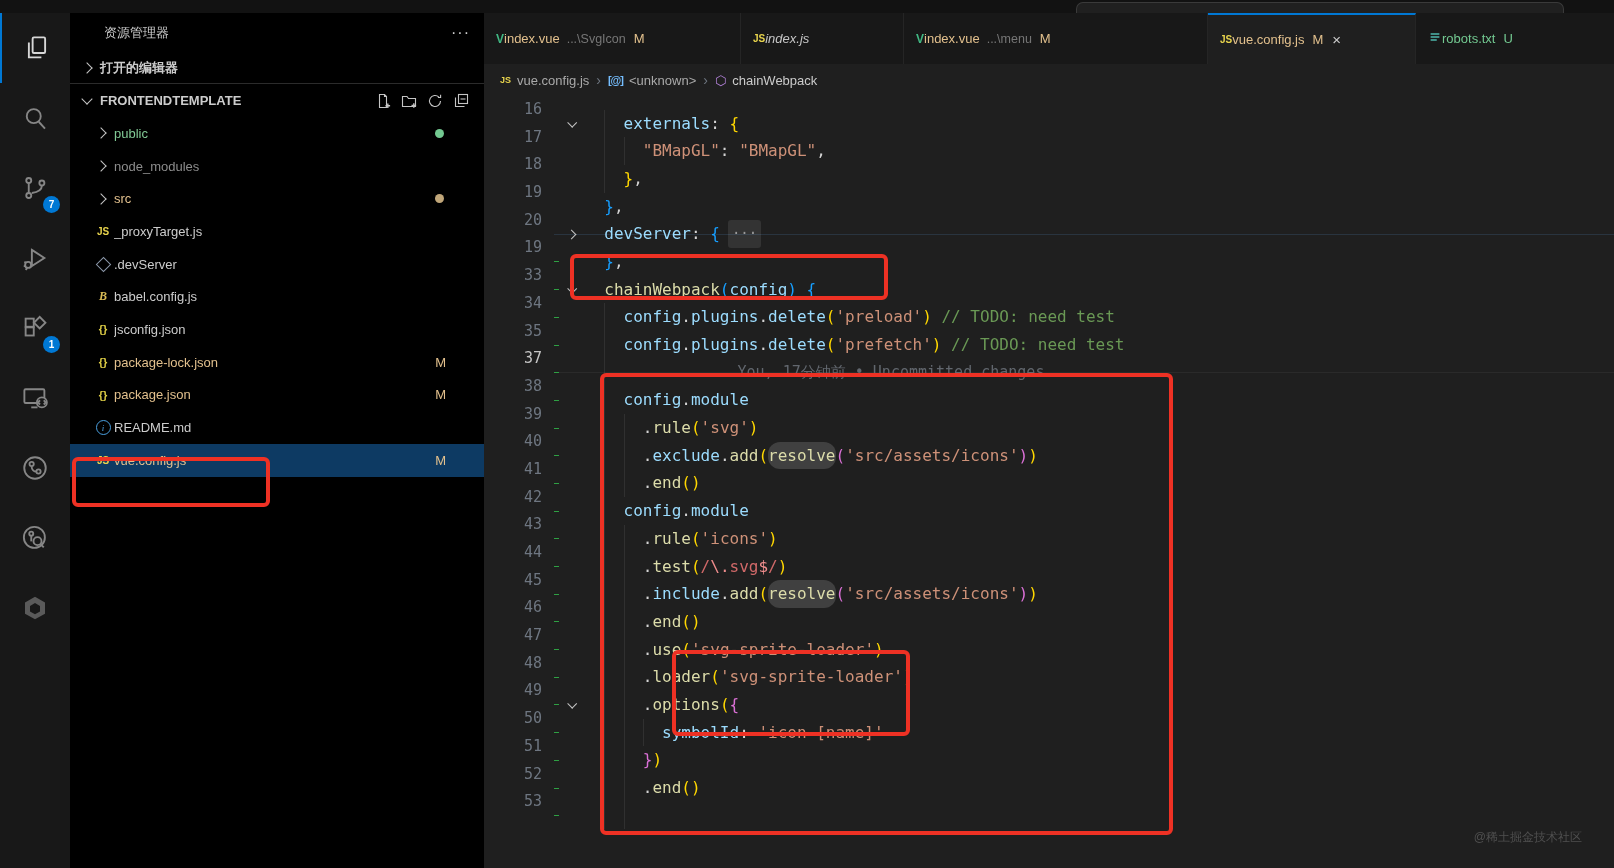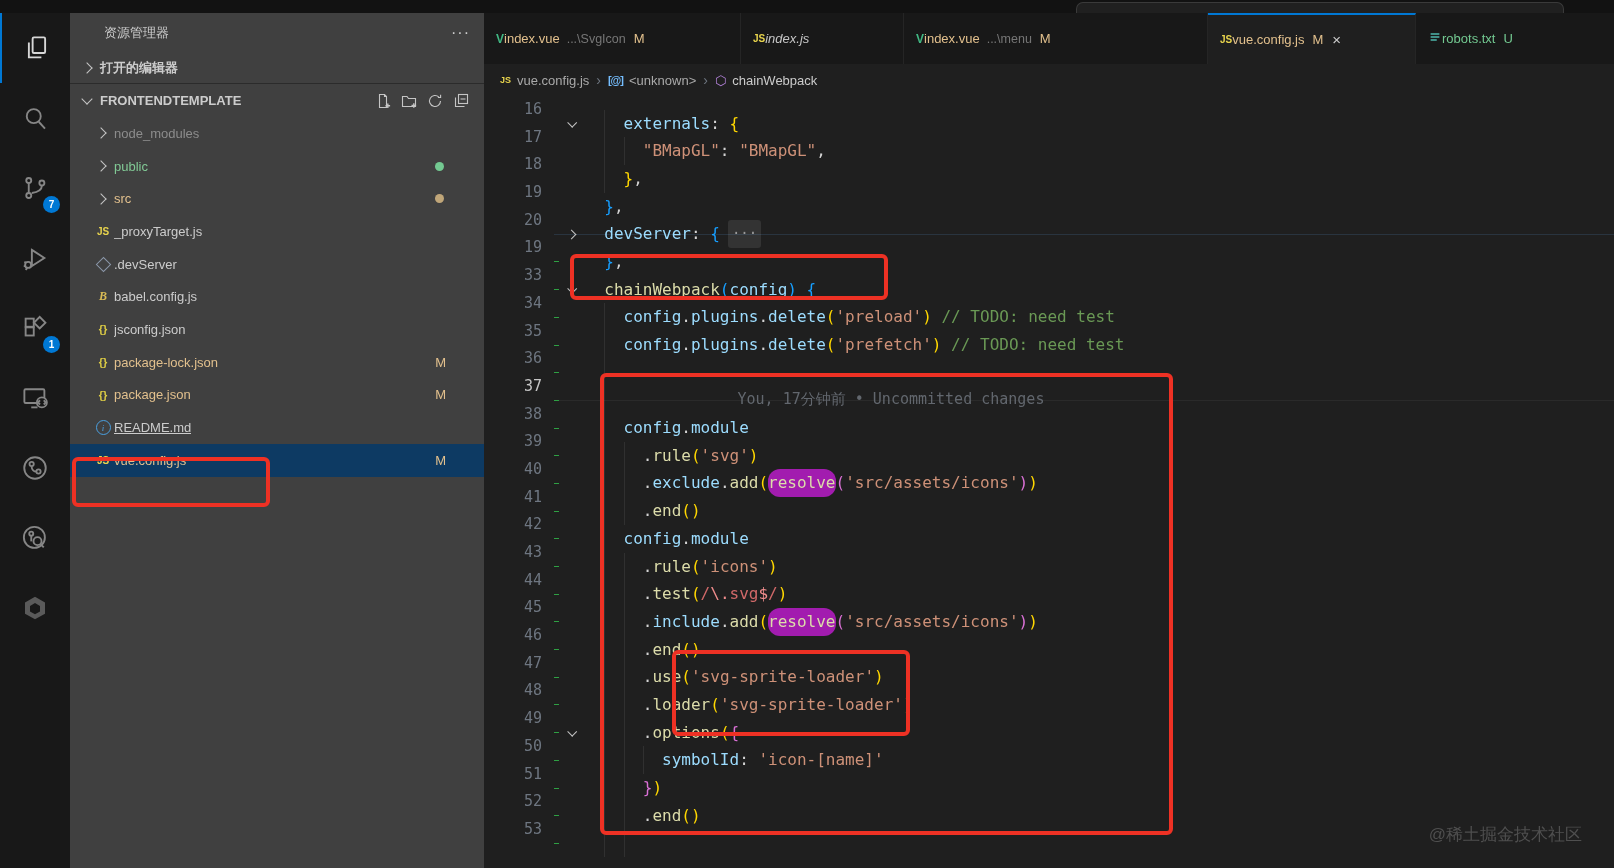--- a/index.html
+++ b/index.html
@@ -11,21 +11,21 @@
   .command-center{position:absolute;left:1076px;top:2px;width:486px;height:11px;background:#1ffffff;background:#202020;border:1px solid #3a3a3a;border-bottom:none;border-radius:7px 7px 0 0;}
 
   
   .activity-bar{position:absolute;left:0;top:13px;width:70px;height:855px;background:#181818;border-right:1px solid #2b2b2b;}
   .act-item{position:relative;width:70px;height:70px;display:flex;align-items:center;justify-content:center;color:#868686;}
   .act-item.active{color:#d7d7d7;border-left:2px solid #0078d4;}
   .act-item svg{width:30px;height:30px;stroke:currentColor;fill:none;stroke-width:1.5;}
   .act-badge{position:absolute;right:10px;bottom:10px;min-width:17px;height:17px;border-radius:9px;background:#0078d4;color:#fff;font-size:10px;font-weight:bold;display:flex;align-items:center;justify-content:center;}
 
   
-  .sidebar{position:absolute;left:70px;top:13px;width:414px;height:855px;background:#404040;border-right:1px solid #2b2b2b;color:#cccccc;font-size:13px;}
+  .sidebar{position:absolute;left:70px;top:13px;width:414px;height:855px;background:#000000;border-right:1px solid #2b2b2b;color:#cccccc;font-size:13px;}
   .side-title{display:flex;align-items:center;height:40px;padding:0 14px 0 34px;color:#cccccc;}
   .side-title .grow{flex:1;}
   .more-dots{font-size:16px;letter-spacing:1px;color:#cccccc;cursor:pointer;}
   .sec-row{display:flex;align-items:center;height:30px;padding-left:8px;font-weight:bold;}
   .divider{height:1px;background:#2b2b2b;}
   .proj-row{display:flex;align-items:center;height:33px;padding-left:8px;font-weight:bold;}
   .proj-row .grow{flex:1;}
   .tool-ic{width:26px;height:22px;display:flex;align-items:center;justify-content:center;color:#c5c5c5;cursor:pointer;}
   .tool-ic svg{width:16px;height:16px;stroke:currentColor;fill:none;stroke-width:1.1;}
   .toolbar{display:flex;margin-right:10px;}
@@ -76,32 +76,32 @@
   .fold-chev.v{transform:rotate(45deg) translateY(-1px);}
   .fold-chev.r{transform:rotate(-45deg);}
   .body-wrap{flex:1;display:flex;margin-top:27px;}
   .code-row.cur .body-wrap{background:rgba(255,255,255,0.05);}
   .code-row.foldhl .body-wrap{background:rgba(83,141,196,0.20);}
   .ctext{padding-left:2px;display:flex;align-items:center;}
   .iu{display:inline-block;width:2ch;height:27.7px;}
   .iu.g{box-shadow:inset 1px 0 0 rgba(255,255,255,0.08);}
   .t-v{color:#9cdcfe}.t-f{color:#dcdcaa}.t-s{color:#ce9178}.t-c{color:#6a9955}.t-p{color:#d4d4d4}
   .t-b1{color:#ffd700}.t-b2{color:#da70d6}.t-b3{color:#179fff}.t-r{color:#d16969}.t-re{color:#f08d8d}
-  .wh{background:#a21caf;border-radius:12px;}
+  .wh{background:#404040;border-radius:12px;}
   .fold-chip{color:#9b9b9b;background:rgba(255,255,255,0.09);border-radius:3px;padding:0 4px;margin-left:8px;font-size:14px;}
   .blame{color:#62676e;margin-left:114px;font-size:15px;}
 
   
   .redbox{position:absolute;border:4px solid #ee3124;border-radius:6px;z-index:40;pointer-events:none;}
   #rb-sidebar{left:72px;top:457px;width:190px;height:42px;}
   #rb-chainwebpack{left:570px;top:254px;width:310px;height:38px;}
   #rb-block{left:600px;top:373px;width:565px;height:454px;}
   #rb-loader{left:672px;top:650px;width:230px;height:78px;}
 
-  .watermark{position:absolute;right:32px;bottom:22px;color:#4f4f4f;font-size:17px;z-index:30;}
+  .watermark{position:absolute;right:32px;bottom:22px;color:#4f4f4f;font-size:12px;z-index:30;}
 </style>
 </head>
 <body>
 
 <div id="app">
   <div class="top-strip">
     <div class="command-center"></div>
   </div>
 
   <div class="activity-bar" id="activityBar">
@@ -215,28 +215,28 @@
               <rect x="5.5" y="1.5" width="9" height="9"></rect>
               <path d="M2.5 4.5v9h9"></path>
               <path d="M7.5 6h5"></path>
             </svg>
           </span>
         </span>
     </div>
     <div id="fileTree">
         <div class="side-row">
           <span class="chev"></span>
+          <span class="nm" style="color: rgb(129, 201, 149);">public</span>
+          <span class="grow"></span>
+          <span class="badge"><span class="dot" style="background: rgb(115, 201, 145);"></span></span>
+        </div>
+        <div class="side-row">
+          <span class="chev"></span>
           <span class="nm" style="color: rgb(140, 140, 140);">node_modules</span>
           <span class="grow"></span>
-        </div>
-        <div class="side-row">
-          <span class="chev"></span>
-          <span class="nm" style="color: rgb(129, 201, 149);">public</span>
-          <span class="grow"></span>
-          <span class="badge"><span class="dot" style="background: rgb(115, 201, 145);"></span></span>
         </div>
         <div class="side-row">
           <span class="chev"></span>
           <span class="nm" style="color: rgb(226, 192, 141);">src</span>
           <span class="grow"></span>
           <span class="badge"><span class="dot" style="background: rgb(192, 166, 121);"></span></span>
         </div>
         <div class="side-row">
           <span class="fic">
             <span class="js-chip">JS</span>
@@ -278,21 +278,21 @@
             <span class="json-chip">{}</span>
           </span>
           <span class="nm" style="color: rgb(226, 192, 141); text-align: right;">package.json</span>
           <span class="grow"></span>
           <span class="badge" style="color: rgb(226, 192, 141);">M</span>
         </div>
         <div class="side-row">
           <span class="fic">
             <span class="info-chip">i</span>
           </span>
-          <span class="nm" style="color: rgb(204, 204, 204); text-decoration: underline;">README.md</span>
+          <span class="nm" style="color: rgb(204, 204, 204);">README.md</span>
           <span class="grow"></span>
         </div>
         <div class="side-row selected">
           <span class="fic">
             <span class="js-chip">JS</span>
           </span>
           <span class="nm" style="color: rgb(226, 192, 141);">vue.config.js</span>
           <span class="grow"></span>
           <span class="badge" style="color: rgb(226, 192, 141);">M</span>
         </div>
@@ -356,21 +356,20 @@
     <div class="code" id="codeArea">
         <div class="code-row"><span class="gut">16</span><span class="body-wrap"><span class="chg"></span><span class="foldcol"><span class="fold-chev v"></span></span><span class="ctext"><span class="iu"></span><span class="iu g"></span><span class="t-v">externals</span><span class="t-p">: </span><span class="t-b1">{</span></span></span></div>
         <div class="code-row"><span class="gut">17</span><span class="body-wrap"><span class="chg"></span><span class="foldcol"></span><span class="ctext"><span class="iu"></span><span class="iu g"></span><span class="iu g"></span><span class="t-s">"BMapGL"</span><span class="t-p">: </span><span class="t-s">"BMapGL"</span><span class="t-p">,</span></span></span></div>
         <div class="code-row"><span class="gut">18</span><span class="body-wrap"><span class="chg"></span><span class="foldcol"></span><span class="ctext"><span class="iu"></span><span class="iu g"></span><span class="t-b1">}</span><span class="t-p">,</span></span></span></div>
         <div class="code-row"><span class="gut">19</span><span class="body-wrap"><span class="chg"></span><span class="foldcol"></span><span class="ctext"><span class="iu"></span><span class="t-b3">}</span><span class="t-p">,</span></span></span></div>
         <div class="code-row foldhl"><span class="gut">20</span><span class="body-wrap"><span class="chg"></span><span class="foldcol"><span class="fold-chev r"></span></span><span class="ctext"><span class="iu"></span><span class="t-v">devServer</span><span class="t-p">: </span><span class="t-b3">{</span><span class="fold-chip">···</span></span></span></div>
         <div class="code-row chg-on"><span class="gut">19</span><span class="body-wrap"><span class="chg"></span><span class="foldcol"></span><span class="ctext"><span class="iu"></span><span class="t-b3">}</span><span class="t-p">,</span></span></span></div>
         <div class="code-row chg-on"><span class="gut">33</span><span class="body-wrap"><span class="chg"></span><span class="foldcol"><span class="fold-chev v"></span></span><span class="ctext"><span class="iu"></span><span class="t-f">chainWebpack</span><span class="t-b3">(</span><span class="t-v">config</span><span class="t-b3">)</span><span class="t-p"> </span><span class="t-b3">{</span></span></span></div>
         <div class="code-row chg-on"><span class="gut">34</span><span class="body-wrap"><span class="chg"></span><span class="foldcol"></span><span class="ctext"><span class="iu"></span><span class="iu g"></span><span class="t-v">config</span><span class="t-p">.</span><span class="t-v">plugins</span><span class="t-p">.</span><span class="t-v">delete</span><span class="t-b1">(</span><span class="t-s">'preload'</span><span class="t-b1">)</span><span class="t-p"> </span><span class="t-c">// TODO: need test</span></span></span></div>
         <div class="code-row chg-on"><span class="gut">35</span><span class="body-wrap"><span class="chg"></span><span class="foldcol"></span><span class="ctext"><span class="iu"></span><span class="iu g"></span><span class="t-v">config</span><span class="t-p">.</span><span class="t-v">plugins</span><span class="t-p">.</span><span class="t-v">delete</span><span class="t-b1">(</span><span class="t-s">'prefetch'</span><span class="t-b1">)</span><span class="t-p"> </span><span class="t-c">// TODO: need test</span></span></span></div>
-        <div class="code-row chg-on"><span class="gut">36</span><span class="body-wrap"><span class="chg"></span><span class="foldcol"></span><span class="ctext"><span class="iu"></span><span class="iu g"></span></span></span></div>
         <div class="code-row chg-on cur"><span class="gut">37</span><span class="body-wrap"><span class="chg"></span><span class="foldcol"></span><span class="ctext"><span class="iu"></span><span class="iu g"></span><span class="blame">You, 17分钟前 • Uncommitted changes</span></span></span></div>
         <div class="code-row chg-on"><span class="gut">38</span><span class="body-wrap"><span class="chg"></span><span class="foldcol"></span><span class="ctext"><span class="iu"></span><span class="iu g"></span><span class="t-v">config</span><span class="t-p">.</span><span class="t-v">module</span></span></span></div>
         <div class="code-row chg-on"><span class="gut">39</span><span class="body-wrap"><span class="chg"></span><span class="foldcol"></span><span class="ctext"><span class="iu"></span><span class="iu g"></span><span class="iu g"></span><span class="t-p">.</span><span class="t-f">rule</span><span class="t-b1">(</span><span class="t-s">'svg'</span><span class="t-b1">)</span></span></span></div>
         <div class="code-row chg-on"><span class="gut">40</span><span class="body-wrap"><span class="chg"></span><span class="foldcol"></span><span class="ctext"><span class="iu"></span><span class="iu g"></span><span class="iu g"></span><span class="t-p">.</span><span class="t-v">exclude</span><span class="t-p">.</span><span class="t-f">add</span><span class="t-b1">(</span><span class="t-f wh">resolve</span><span class="t-b2">(</span><span class="t-s">'src/assets/icons'</span><span class="t-b2">)</span><span class="t-b1">)</span></span></span></div>
         <div class="code-row chg-on"><span class="gut">41</span><span class="body-wrap"><span class="chg"></span><span class="foldcol"></span><span class="ctext"><span class="iu"></span><span class="iu g"></span><span class="iu g"></span><span class="t-p">.</span><span class="t-f">end</span><span class="t-b1">()</span></span></span></div>
         <div class="code-row chg-on"><span class="gut">42</span><span class="body-wrap"><span class="chg"></span><span class="foldcol"></span><span class="ctext"><span class="iu"></span><span class="iu g"></span><span class="t-v">config</span><span class="t-p">.</span><span class="t-v">module</span></span></span></div>
         <div class="code-row chg-on"><span class="gut">43</span><span class="body-wrap"><span class="chg"></span><span class="foldcol"></span><span class="ctext"><span class="iu"></span><span class="iu g"></span><span class="iu g"></span><span class="t-p">.</span><span class="t-f">rule</span><span class="t-b1">(</span><span class="t-s">'icons'</span><span class="t-b1">)</span></span></span></div>
         <div class="code-row chg-on"><span class="gut">44</span><span class="body-wrap"><span class="chg"></span><span class="foldcol"></span><span class="ctext"><span class="iu"></span><span class="iu g"></span><span class="iu g"></span><span class="t-p">.</span><span class="t-f">test</span><span class="t-b1">(</span><span class="t-r">/</span><span class="t-re">\.</span><span class="t-r">svg</span><span class="t-re">$</span><span class="t-r">/</span><span class="t-b1">)</span></span></span></div>
         <div class="code-row chg-on"><span class="gut">45</span><span class="body-wrap"><span class="chg"></span><span class="foldcol"></span><span class="ctext"><span class="iu"></span><span class="iu g"></span><span class="iu g"></span><span class="t-p">.</span><span class="t-v">include</span><span class="t-p">.</span><span class="t-f">add</span><span class="t-b1">(</span><span class="t-f wh">resolve</span><span class="t-b2">(</span><span class="t-s">'src/assets/icons'</span><span class="t-b2">)</span><span class="t-b1">)</span></span></span></div>
         <div class="code-row chg-on"><span class="gut">46</span><span class="body-wrap"><span class="chg"></span><span class="foldcol"></span><span class="ctext"><span class="iu"></span><span class="iu g"></span><span class="iu g"></span><span class="t-p">.</span><span class="t-f">end</span><span class="t-b1">()</span></span></span></div>

